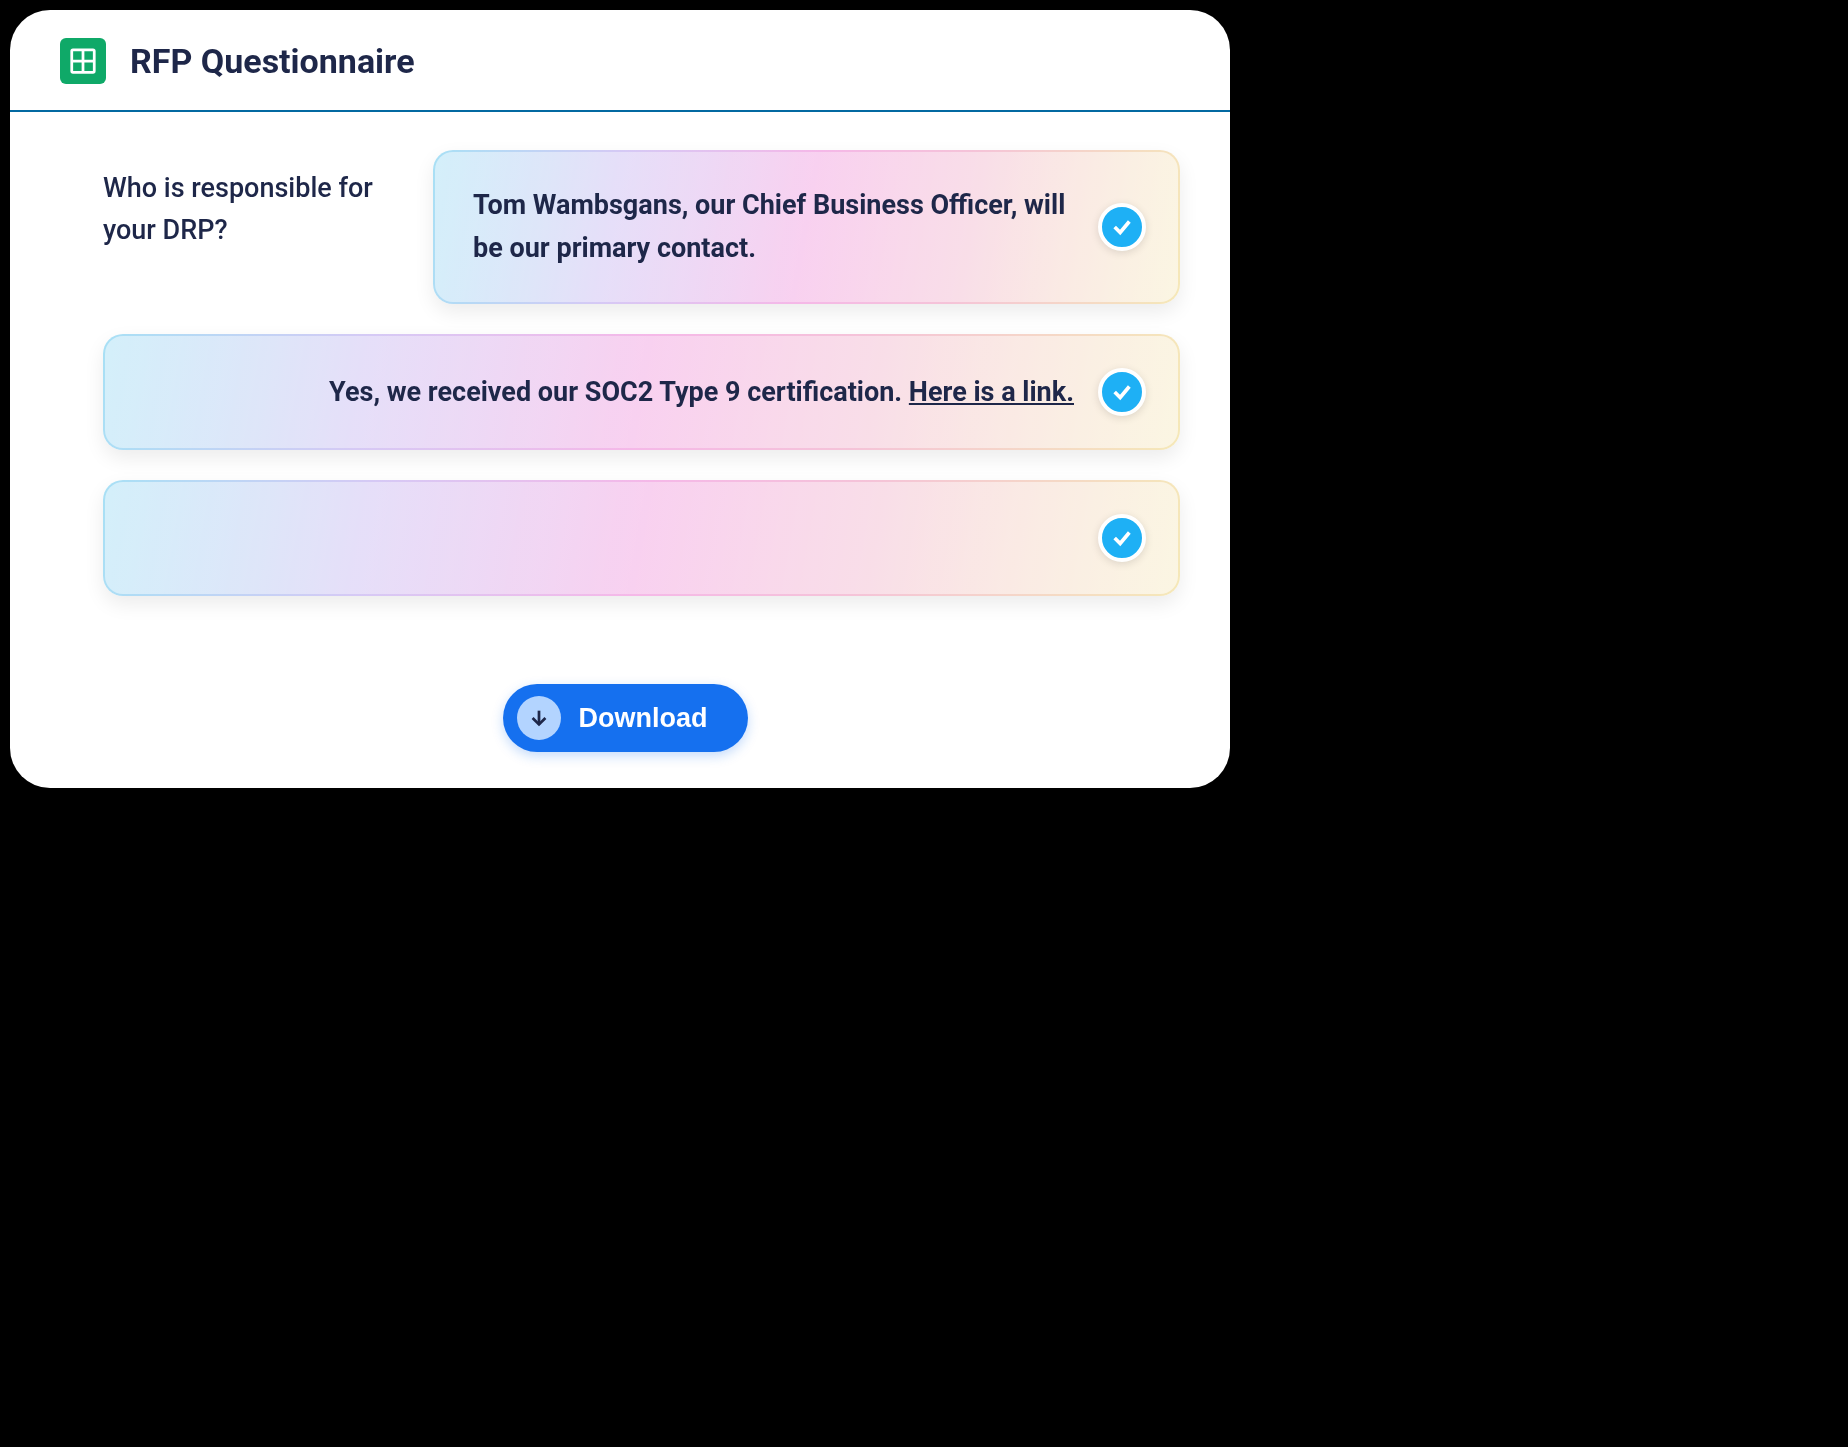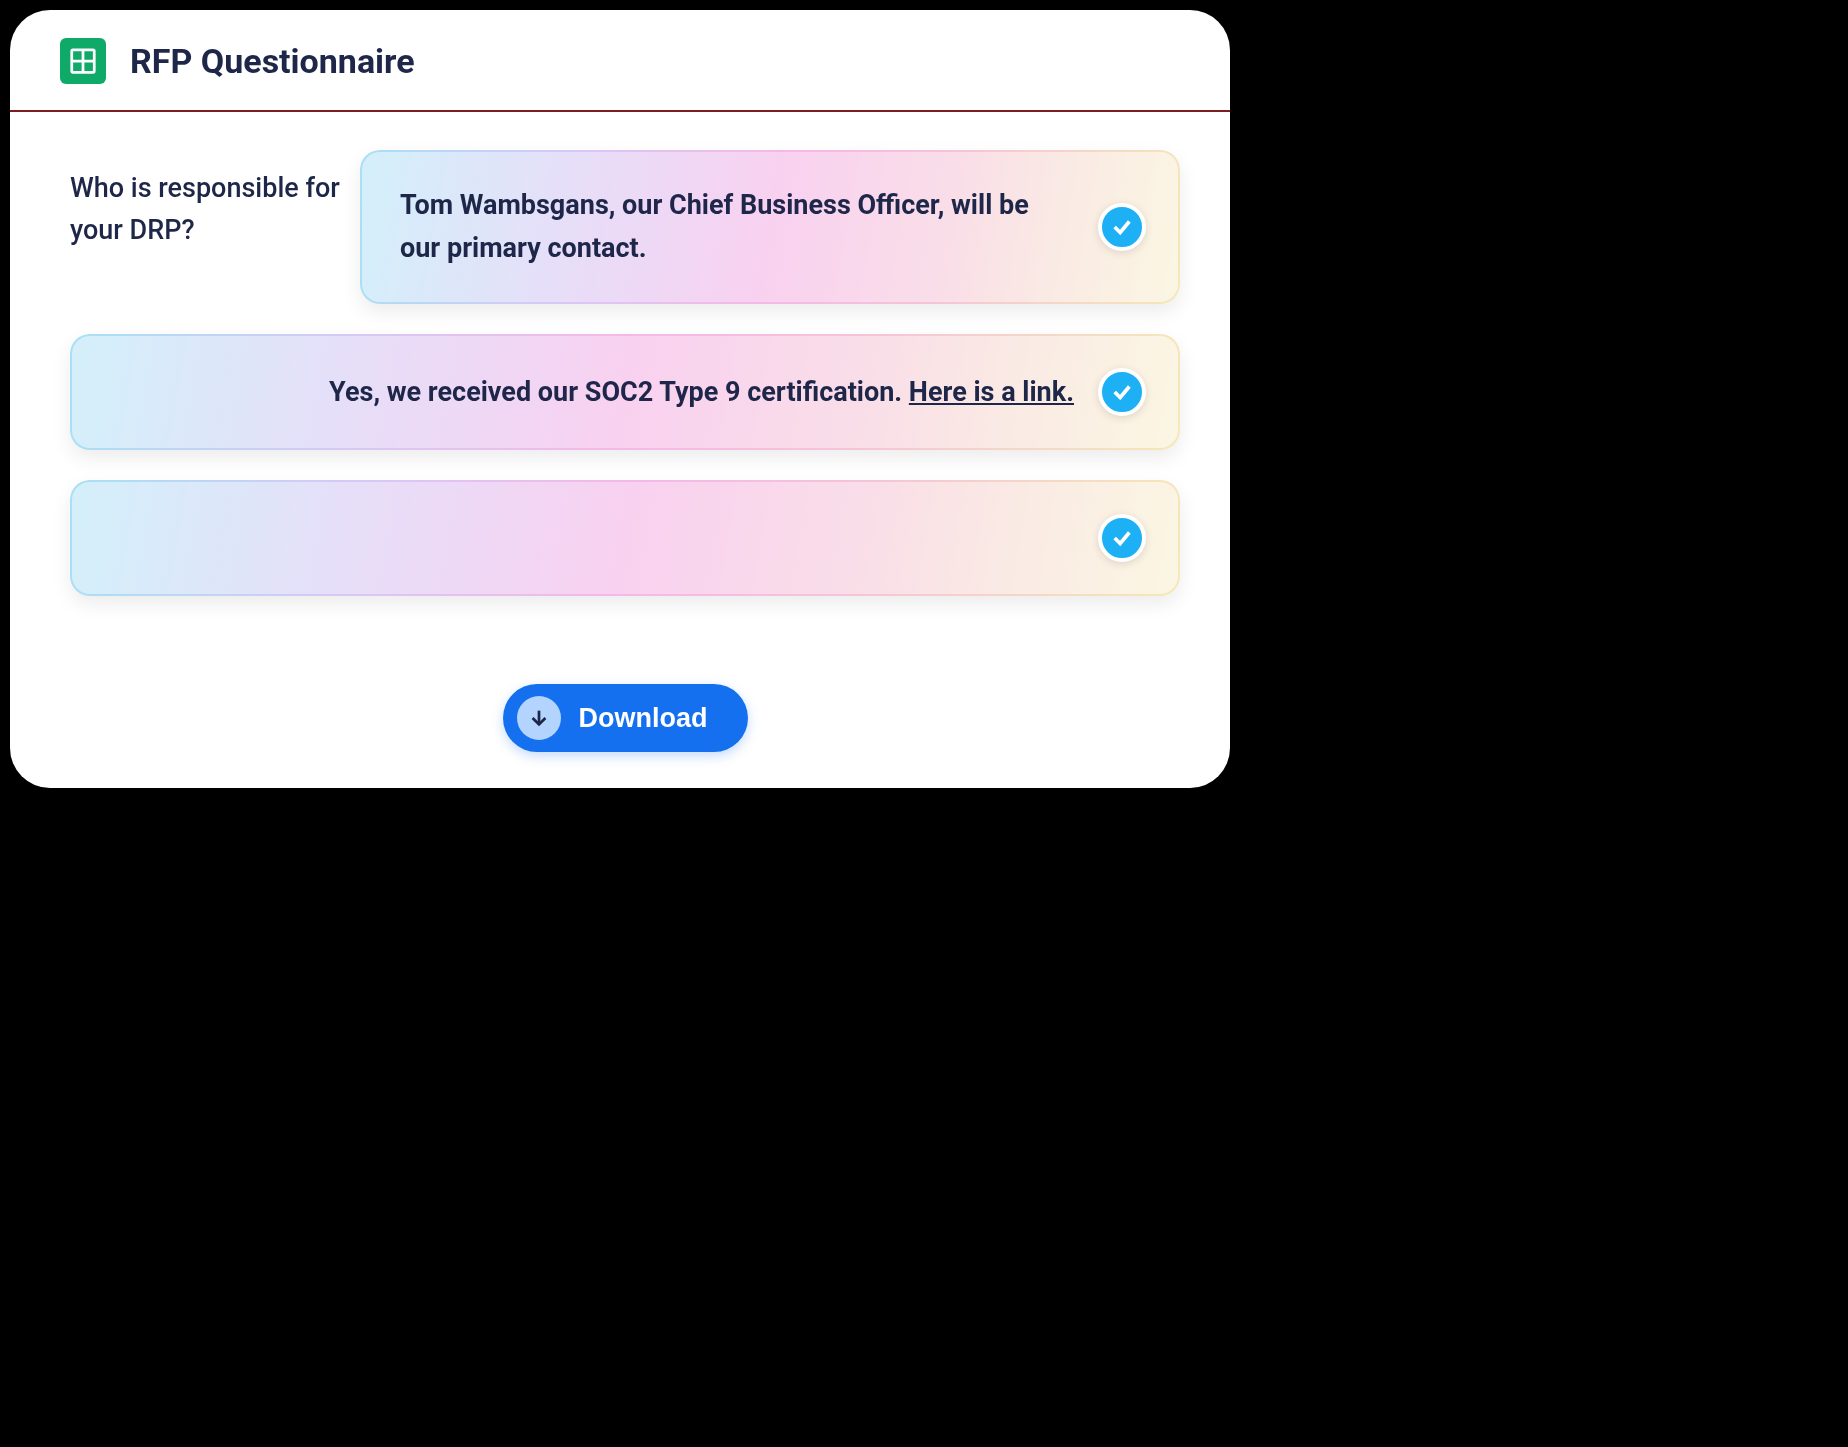--- a/index.html
+++ b/index.html
@@ -20,21 +20,21 @@
       border-radius: 40px;
       overflow: hidden;
       width: 1220px;
     }
 
     .header {
       display: flex;
       align-items: center;
       gap: 24px;
       padding: 28px 28px 26px 50px;
-      border-bottom: 2px solid #7f1d1d;
+      border-bottom: 2px solid #0369a1;
     }
 
     .spreadsheet-icon {
       width: 46px;
       height: 46px;
       background: #0fa968;
       border-radius: 6px;
       display: flex;
       align-items: center;
       justify-content: center;
@@ -51,22 +51,24 @@
       font-weight: 700;
       color: #1e2749;
     }
 
     .content {
       padding: 38px 50px 36px 60px;
     }
 
     .qa-row {
       display: flex;
+      gap: 40px;
       margin-bottom: 30px;
       align-items: flex-start;
+      margin-left: 33px;
     }
 
     .question {
       width: 290px;
       flex-shrink: 0;
       font-size: 27px;
       font-weight: 500;
       color: #1e2749;
       line-height: 1.55;
       padding-top: 18px;

